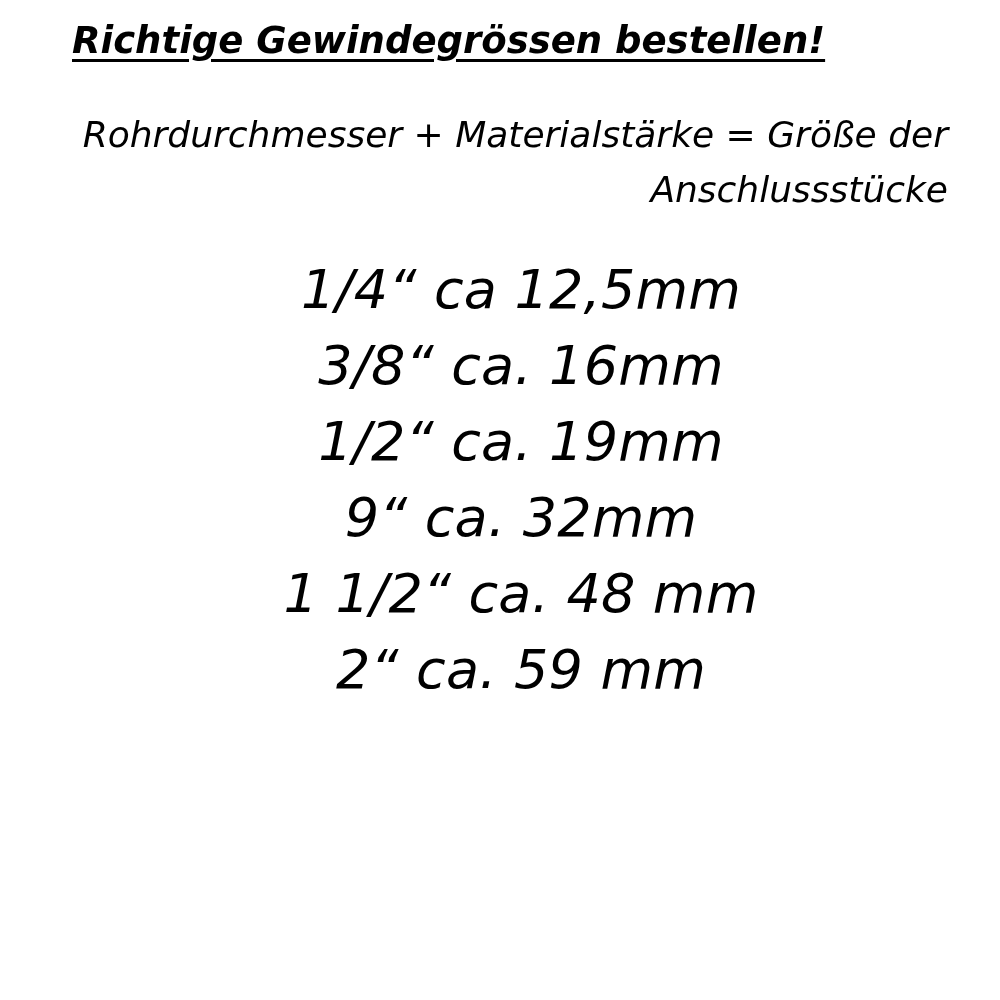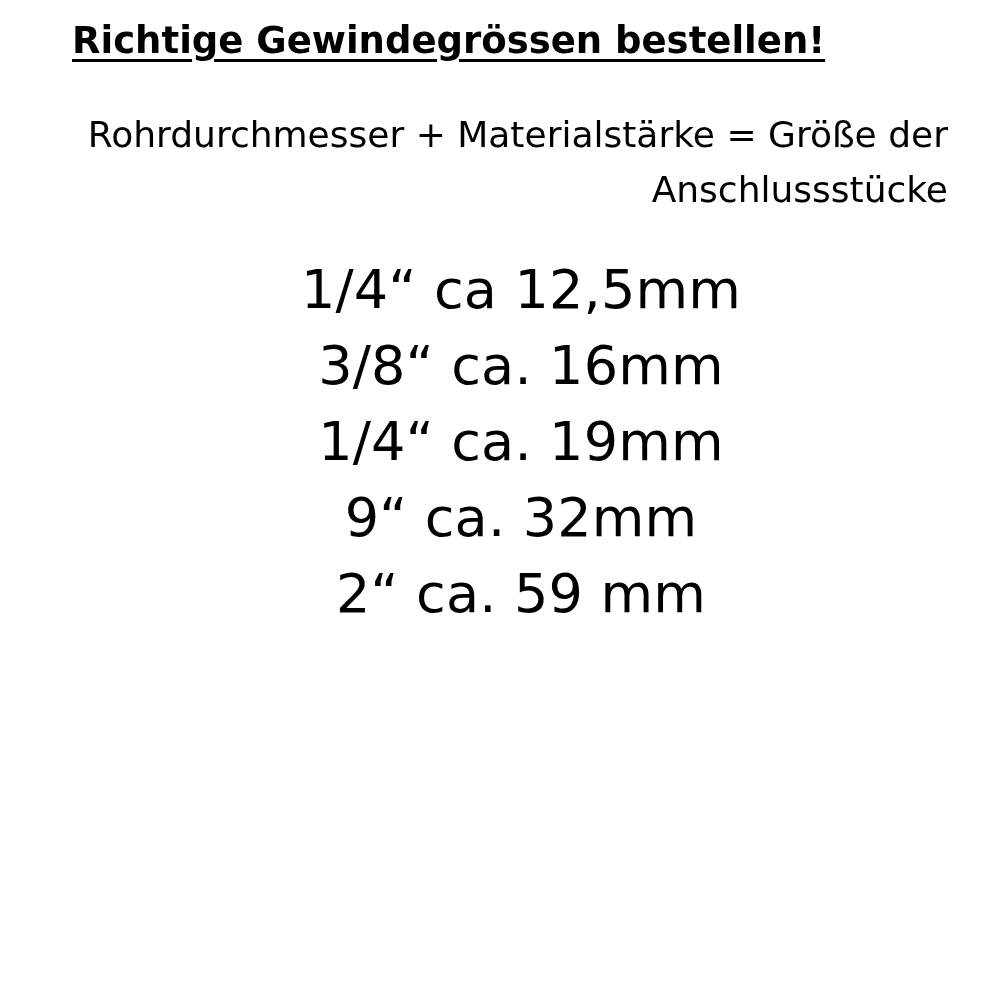--- a/index.html
+++ b/index.html
@@ -13,20 +13,21 @@
     font-family: "DejaVu Sans", sans-serif;
     color: #000000;
     overflow: hidden;
   }
   .sheet {
     position: relative;
     width: 1000px;
     height: 1000px;
     box-sizing: border-box;
     padding: 18px 20px 16px 62px;
+    font-style: italic;
   }
   .headline {
     font-size: 37px;
     font-weight: 700;
     line-height: 1.25;
     text-decoration: underline;
     text-underline-offset: 6px;
     margin: 0 0 0 10px;
     white-space: nowrap;
   }
@@ -57,18 +58,19 @@
 
 <div class="sheet">
 
   <h1 class="headline">Richtige Gewindegrössen bestellen!</h1>
 
   <p class="subtitle">Rohrdurchmesser + Materialstärke = Größe der Anschlussstücke</p>
 
   <ul class="size-list">
     <li>1/4“ ca 12,5mm</li>
     <li>3/8“ ca. 16mm</li>
-    <li>1/4“ ca. 19mm</li>
+    <li>1/2“ ca. 19mm</li>
     <li>9“ ca. 32mm</li>
+    <li>1 1/2“ ca. 48 mm</li>
     <li>2“ ca. 59 mm</li>
   </ul>
 
 </div>
 
 </body></html>

